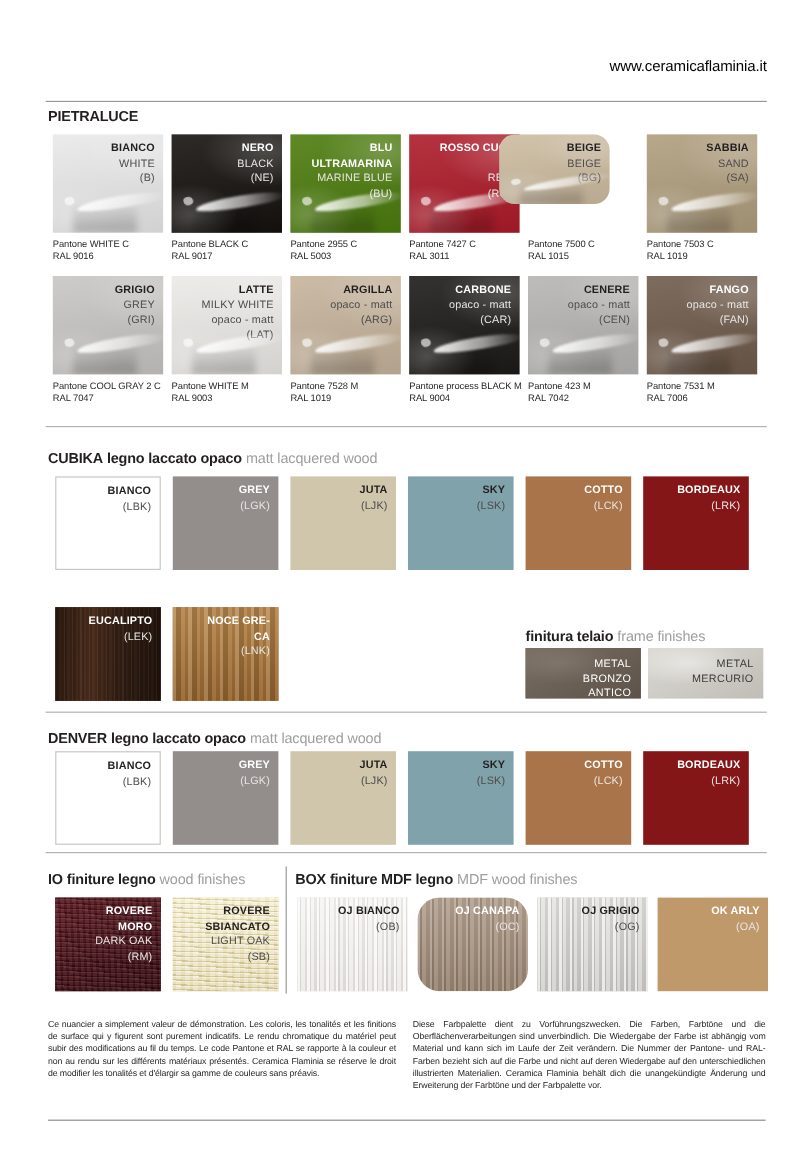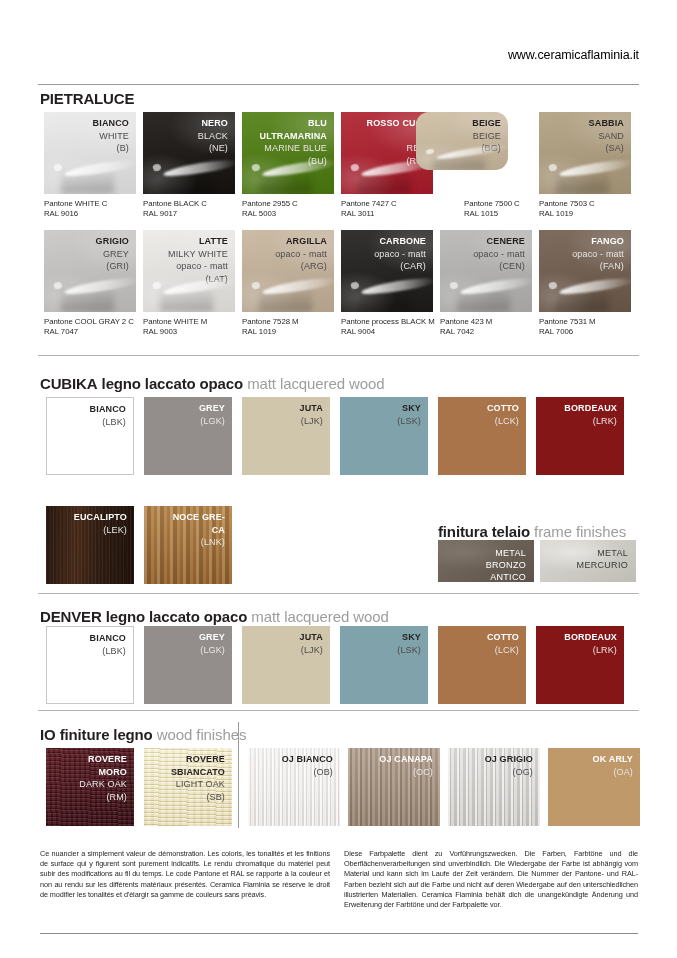--- a/index.html
+++ b/index.html
@@ -19,21 +19,21 @@
   }
   .rule {
     position: absolute; left: 38px; right: 38px;
     height: 1px; background: #9a9a9a;
   }
   .rule.thin { background: #b2b2b2; }
 
   
   .sec-title {
     position: absolute; left: 40px;
-    font-size: 15px; white-space: nowrap;
+    font-size: 12px; white-space: nowrap;
   }
   .sec-title .b  { font-weight: bold; letter-spacing: -0.15px; }
   .sec-title .it { font-weight: bold; letter-spacing: -0.15px; text-align: center; }
   .sec-title .en { color: #9d9d9d; letter-spacing: -0.1px; }
 
   
   .sw {
     position: absolute;
     overflow: hidden;
   }
@@ -131,20 +131,21 @@
         rgba(255,255,255,.45) 3px 6px, rgba(190,185,180,.14) 6px 8px),
       linear-gradient(180deg, #f1efee 0%, #e0ddda 100%);
   }
   .wood-oc {
     background-color: #a99584;
     background-image:
       repeating-linear-gradient(90deg,
         rgba(255,255,255,.20) 0 2px, rgba(0,0,0,.14) 2px 4px,
         rgba(255,255,255,.10) 4px 7px, rgba(0,0,0,.06) 7px 10px),
       linear-gradient(180deg, #b4a190 0%, #96826f 100%);
+    border-radius: 18px;
   }
   .wood-og {
     background-color: #cfcecb;
     background-image:
       repeating-linear-gradient(90deg,
         rgba(255,255,255,.65) 0 2px, rgba(140,140,138,.25) 2px 3px,
         rgba(255,255,255,.35) 3px 6px, rgba(160,160,156,.15) 6px 9px),
       linear-gradient(180deg, #dcdbd8 0%, #c2c1bd 100%);
   }
   .wood-oa {
@@ -250,21 +251,21 @@
       </div>
       <div class="sw light gloss" style="left: 416px; top: 112px; width: 92px; height: 58px; background: rgb(205, 188, 161); border-radius: 13px;">
         <div class="shadowfoot"></div>
         <div class="chip"></div>
         <div class="sw-lbl">
           <span class="n">BEIGE</span>
           <span class="sub">BEIGE</span>
           <span class="cd">(BG)</span>
         </div>
       </div>
-      <div class="sw-cap" style="left: 464px; top: 199px;">
+      <div class="sw-cap" style="left: 440px; top: 199px;">
         <div>Pantone 7500 C</div>
         <div>RAL 1015</div>
       </div>
       <div class="sw light gloss" style="left: 539px; top: 112px; width: 92px; height: 82px; background: rgb(176, 158, 126);">
         <div class="shadowfoot"></div>
         <div class="chip"></div>
         <div class="sw-lbl">
           <span class="n">SABBIA</span>
           <span class="sub">SAND</span>
           <span class="cd">(SA)</span>
@@ -496,20 +497,25 @@
         <div class="sw-lbl">
           <span class="n">ROVERE<br>SBIANCATO</span>
           <span class="sub">LIGHT OAK</span>
           <span class="cd">(SB)</span>
         </div>
       </div>
     </div>
 
   <div class="vdiv" style="left:238px;top:722px;height:106px;"></div>
 
+  <div class="sec-title" style="top:726px;left:246px;">
+    <span class="b">BOX</span>
+    <span class="it">finiture MDF legno</span>
+    <span class="en">MDF wood finishes</span>
+  </div>
   <div id="box-sw">
       <div class="sw light wood-ob" style="left: 248px; top: 748px; width: 92px; height: 78px;">
         <div class="sw-lbl">
           <span class="n">OJ BIANCO</span>
           <span class="cd">(OB)</span>
         </div>
       </div>
       <div class="sw dark wood-oc" style="left: 348px; top: 748px; width: 92px; height: 78px;">
         <div class="sw-lbl">
           <span class="n">OJ CANAPA</span>

